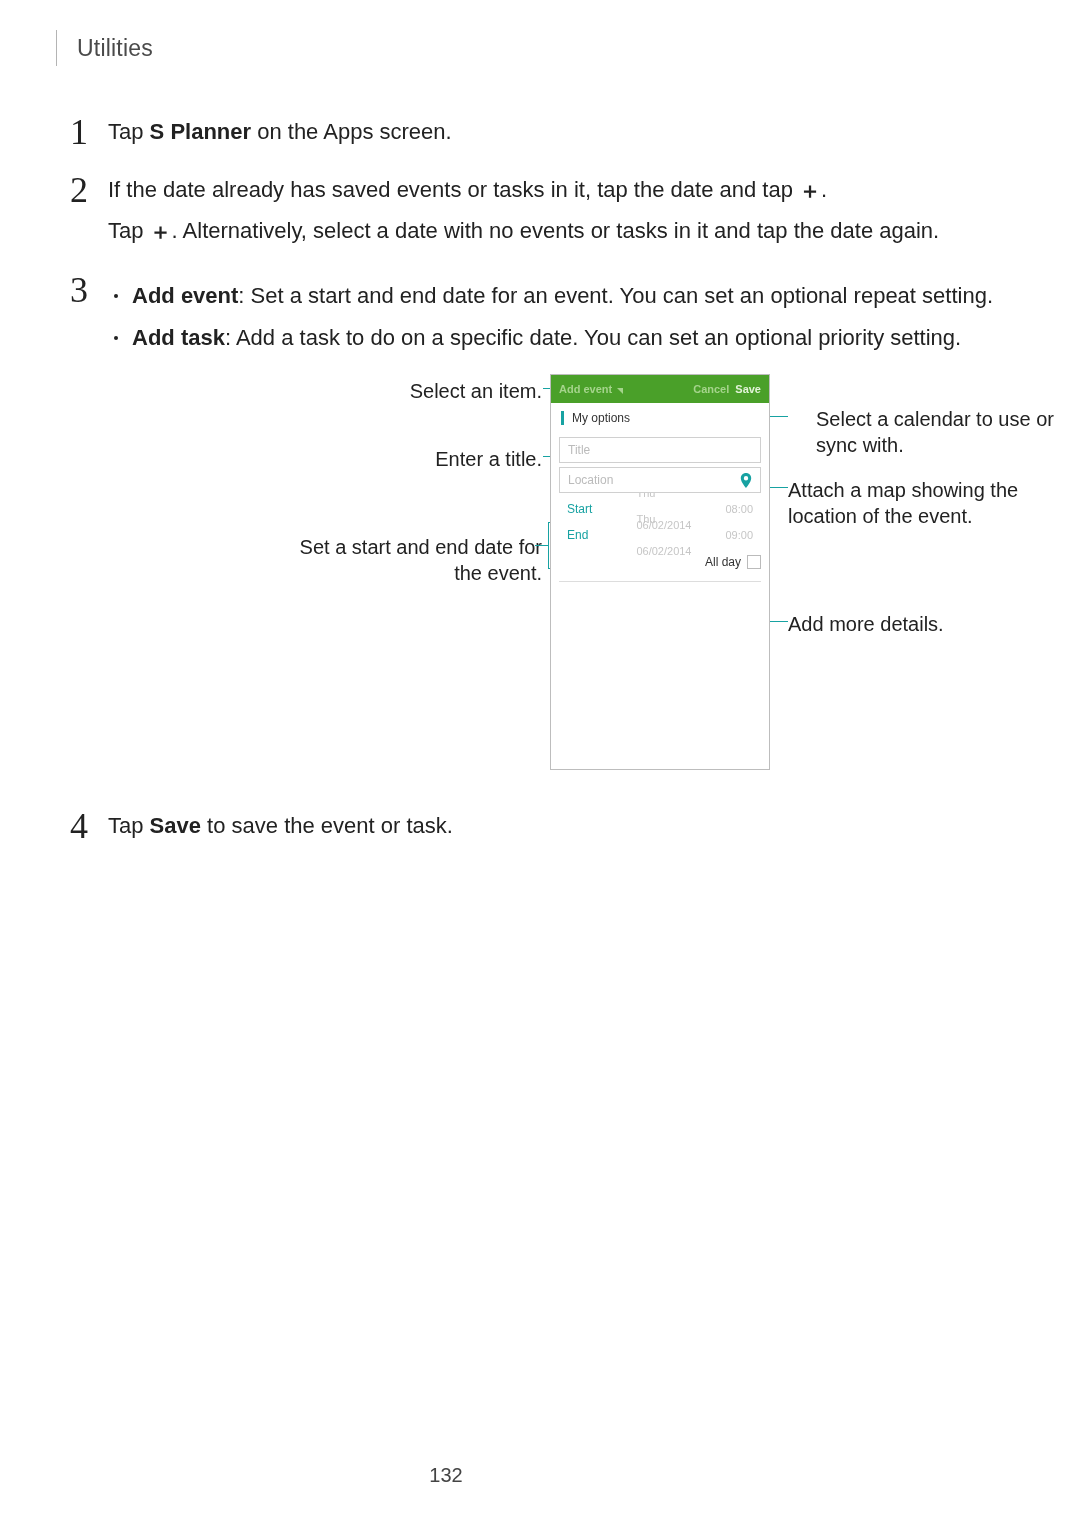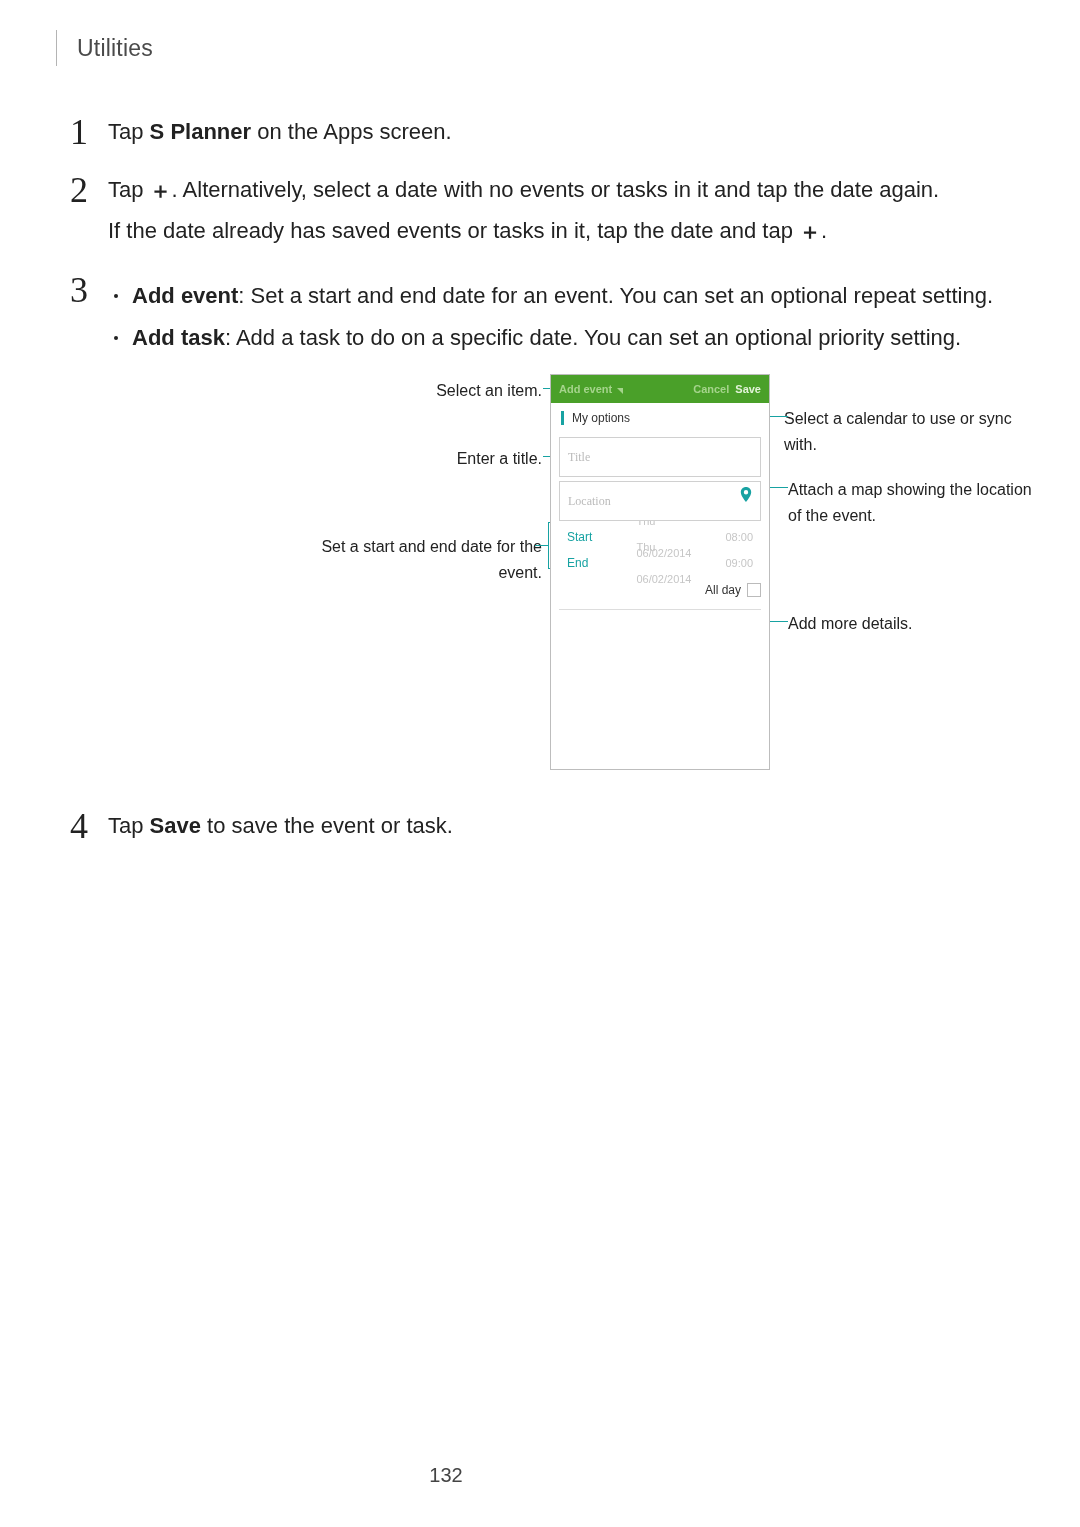--- a/index.html
+++ b/index.html
@@ -25,51 +25,51 @@
   .figure { position: relative; width: 780px; height: 410px; margin: 20px auto 0 92px; }
   .phone { position: absolute; left: 350px; top: 0; width: 220px; height: 396px; border: 1px solid #bdbdbd; background: #fff; }
   .phone-header { height: 28px; background: #4aa029; display: flex; align-items: center; padding: 0 8px; }
   .ph-label { color: #a5d48c; font-size: 11px; font-weight: 600; }
   .ph-tri { width: 0; height: 0; border-left: 6px solid transparent; border-top: 6px solid #a5d48c; margin-left: 5px; margin-top: 4px; }
   .ph-spacer { flex: 1; }
   .ph-cancel, .ph-save { color: #a5d48c; font-size: 11px; font-weight: 600; margin-left: 6px; }
   .ph-save { color: #e2f3d8; }
   .cal-row { display: flex; align-items: center; height: 30px; padding: 0 10px; font-size: 12px; color: #333; }
   .teal-bar { width: 3px; height: 14px; background: #17a2a2; margin-right: 8px; }
-  .field { margin: 4px 8px; border: 1px solid #d0d0d0; height: 40px; display: flex; align-items: center; padding: 0 8px; font-size: 12px; color: #bbb; background: #fff; position: relative; font-family: Liberation Serif, serif; }
+  .field { margin: 4px 8px; border: 1px solid #d0d0d0; height: 26px; display: flex; align-items: center; padding: 0 8px; font-size: 12px; color: #bbb; background: #fff; position: relative; }
   .pin-icon { position: absolute; right: 8px; top: 5px; }
   .pin-icon svg { display: block; }
   .row { margin: 2px 8px; height: 24px; display: flex; align-items: center; padding: 0 8px; font-size: 12px; gap: 24px; }
   .row .lbl { color: #17a2a2; width: 44px; }
   .row .val { color: #c6c6c6; flex: 1; text-align: left; margin-left: 2px; font-size: 11px; }
   .row .tm { color: #c6c6c6; width: 38px; text-align: right; font-size: 11px; }
   .allday-row { display: flex; align-items: center; justify-content: flex-end; height: 26px; margin: 2px 8px 6px 8px; font-size: 12px; color: #333; }
   .allday-box { width: 14px; height: 14px; border: 1px solid #bbb; margin-left: 6px; }
   .divider { height: 1px; background: #ddd; margin: 0 8px; }
   .more-row { text-align: center; font-size: 12px; color: #333; padding: 8px 0; }
 
   
-  .callout { position: absolute; font-size: 16px; color: #222; line-height: 26px; }
+  .callout { position: absolute; font-size: 20px; color: #222; line-height: 26px; }
   .lead { position: absolute; height: 0; border-top: 1px solid #17a2a2; }
   .lead-v { position: absolute; width: 0; border-left: 1px solid #17a2a2; }
   .tick-h { position: absolute; height: 0; border-top: 1px solid #17a2a2; width: 8px; }
 
   #co-select-item   { right: 438px; top: 4px; text-align: right; }
   #lead-select-item { left: 343px; top: 14px; width: 12px; }
 
   #co-title   { right: 438px; top: 72px; text-align: right; }
   #lead-title { left: 343px; top: 82px; width: 16px; }
 
   #co-dates   { right: 438px; top: 160px; text-align: right; width: 250px; }
   #bracket-v  { left: 348px; top: 148px; height: 46px; }
   #bracket-t1 { left: 348px; top: 148px; }
   #bracket-t2 { left: 348px; top: 194px; }
   #lead-dates { left: 335px; top: 171px; width: 14px; }
 
-  #co-calendar { left: 584px; top: 32px; width: 250px; }
+  #co-calendar { left: 616px; top: 32px; width: 250px; }
   #lead-calendar { left: 556px; top: 42px; width: 32px; }
 
   #co-location { left: 588px; top: 103px; width: 260px; }
   #lead-location { left: 552px; top: 113px; width: 36px; }
 
   #co-more { left: 588px; top: 237px; }
   #lead-more { left: 506px; top: 247px; width: 82px; }
 
   .page-num { position: absolute; bottom: 40px; left: 0; width: 892px; text-align: center; font-size: 20px; color: #444; }
 </style>
@@ -92,24 +92,24 @@
         <p>
           <span>Tap </span><strong>S Planner</strong><span> on the Apps screen.</span>
         </p>
       </div>
     </li>
 
     <li class="step">
       <span class="step-num">2</span>
       <div class="step-body">
         <p>
+          <span>If the date already has saved events or tasks in it, tap the date and tap </span><span class="plus-glyph">＋</span><span>.</span>
+        </p>
+        <p>
           <span>Tap </span><span class="plus-glyph">＋</span><span>. Alternatively, select a date with no events or tasks in it and tap the date again.</span>
-        </p>
-        <p>
-          <span>If the date already has saved events or tasks in it, tap the date and tap </span><span class="plus-glyph">＋</span><span>.</span>
         </p>
       </div>
     </li>
 
     <li class="step">
       <span class="step-num">3</span>
       <div class="step-body">
         <ul class="bullets">
           <li>
             <span class="dot"></span>

